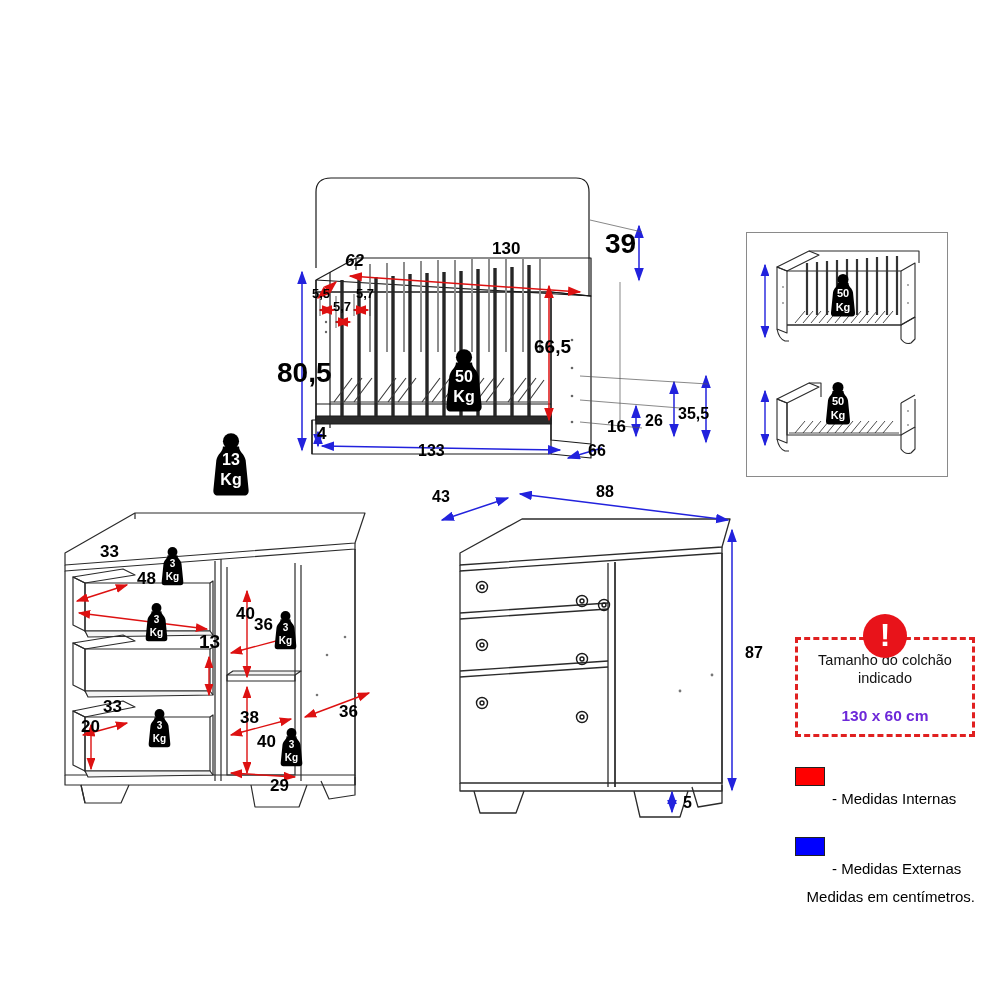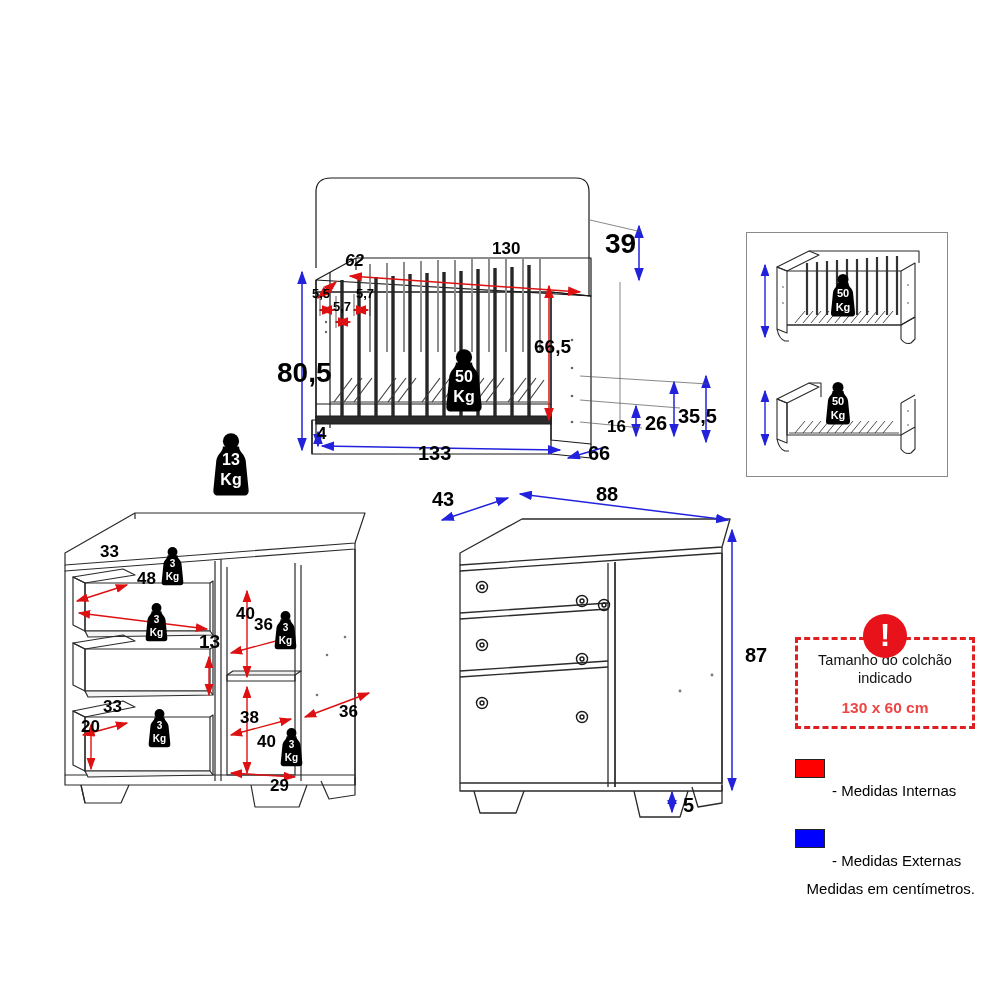--- a/index.html
+++ b/index.html
@@ -14,21 +14,21 @@
 
   
   .dim{
     position:absolute;font-weight:700;color:#000;
     white-space:nowrap;line-height:1;
     font-family:"Liberation Sans", sans-serif;
   }
   .dim.s12{font-size:13px;}
   .dim.s14{font-size:19px;}
   .dim.s16{font-size:17px;}
-  .dim.s19{font-size:20px;}
+  .dim.s19{font-size:16px;}
   .dim.s22{font-size:28px;}
 
   #ref-title{
     position:absolute;left:32px;top:169px;
     font-size:25px;font-weight:bold;letter-spacing:.2px;
   }
 
   
   #opts-title{
     position:absolute;left:783px;top:184px;width:180px;
@@ -39,21 +39,21 @@
     border:1px solid #8a8a8a;background:#fff;
   }
 
   
   #warn-wrap{position:absolute;left:795px;top:637px;width:180px;}
   #warn-box{
     position:relative;border:3px dashed #e02020;
     padding:12px 8px 9px;text-align:center;background:#fff;
   }
   #warn-l1,#warn-l2{font-size:14.5px;color:#111;line-height:1.22;}
-  #warn-l3{font-size:15.5px;font-weight:bold;color:#ef4444;margin-top:12px;}
+  #warn-l3{font-size:15.5px;font-weight:bold;color:#6d28d9;margin-top:20px;}
   #warn-bang{
     position:absolute;left:50%;top:-26px;transform:translateX(-50%);
     width:44px;height:44px;border-radius:50%;background:#e8131a;
     display:flex;align-items:center;justify-content:center;
   }
   #warn-bang span{
     color:#fff;font-weight:bold;font-size:32px;line-height:1;
     margin-top:-3px;font-family:"Liberation Sans", sans-serif;
   }
   .legend-row{display:flex;align-items:center;margin-top:9px;}

